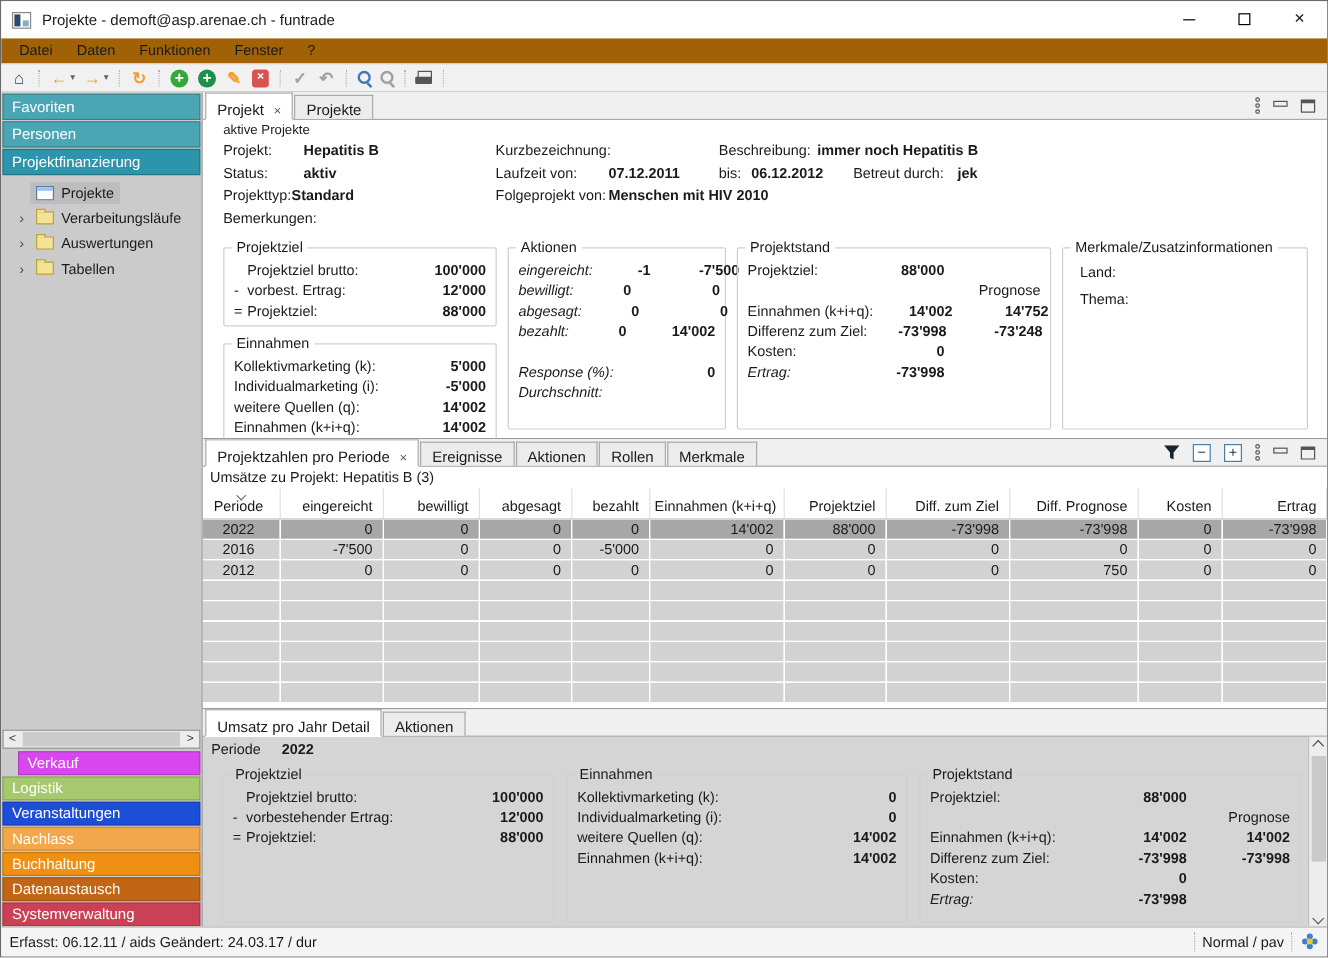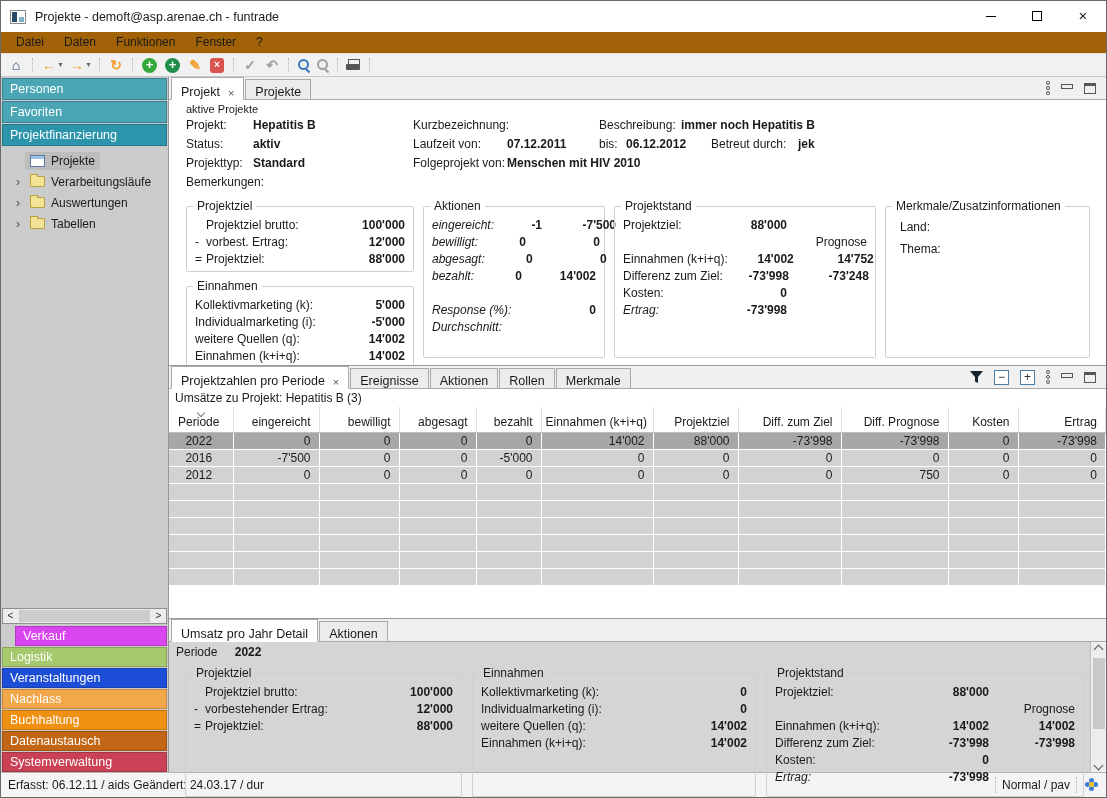--- a/index.html
+++ b/index.html
@@ -108,21 +108,21 @@
   .tbl-cap{ padding:2px 0 2px 6px; }
   table.grid{ border-collapse:collapse; table-layout:fixed; width:100%; font-size:12px;}
   .grid th{ font-weight:normal; text-align:right; padding:0 8px 3px 4px; height:25px; vertical-align:bottom; border-right:1px solid #e0e0e0; border-bottom:1px solid #bdbdbd; position:relative; white-space:nowrap; overflow:hidden;}
   .grid th:first-child{ text-align:center; }
   .sortchev{ position:absolute; top:3px; left:50%; width:6px; height:6px; border-right:1px solid #777; border-bottom:1px solid #777; transform:translateX(-50%) rotate(45deg);}
   .grid td{ height:17px; padding:0 8px 0 4px; text-align:right; border-right:1px solid #fff; border-bottom:1px solid #fff; background:#d2d2d2; white-space:nowrap; overflow:hidden;}
   .grid td:first-child{ text-align:center; }
   .grid tr.sel td{ background:#a7a7a7; }
 
   
-  .pane-bottom{ flex:1; background:#d5d5d5; border-top:1px solid #9a9a9a; display:flex; flex-direction:column; min-height:0;margin-top:28px;}
+  .pane-bottom{ flex:1; background:#d5d5d5; border-top:1px solid #9a9a9a; display:flex; flex-direction:column; min-height:0;}
   .pb-row{ flex:1; display:flex; min-height:0;}
   .pb-main{ flex:1; padding:3px 0 0 7px; min-width:0;}
   .periode-row{ height:17px; }
   .pb-boxes{ display:flex; gap:10px; margin:11px 6px 0 9px; height:124px;}
   .pbz{ width:277px; flex:none;}
   .pbe{ width:284px; flex:none;}
   .pbs{ flex:1;}
   .pbs .c1{ width:70px;} .pbs .c2{ width:86px;}
   .vscroll{ width:16px; flex:none; background:#ededed; border-left:1px solid #c0c0c0; display:flex; flex-direction:column; align-items:center; padding:4px 0 3px 0;}
   .vchev{ width:7px; height:7px; border-left:1px solid #555; border-bottom:1px solid #555; flex:none;}
@@ -193,24 +193,24 @@
     <span class="mag" style="color: rgb(160, 160, 160);"></span>
     <span class="tsep"></span>
     <span class="printer" style="color: rgb(85, 85, 85);"></span>
     <span class="tool-end"></span>
   </div>
 
   <div class="bodyrow">
 
     <div class="sidebar">
       <div class="side-head" style="background: rgb(74, 166, 180);">
+          <span>Favoriten</span>
+        </div>
+      <div class="side-head" style="background: rgb(74, 166, 180);">
           <span>Personen</span>
-        </div>
-      <div class="side-head" style="background: rgb(74, 166, 180);">
-          <span>Favoriten</span>
         </div>
       <div class="side-head" style="background: rgb(45, 149, 171);">
           <span>Projektfinanzierung</span>
         </div>
 
       <div class="tree">
         <div class="tree-item sel">
           <span class="ti-inner">
               <span class="winicon"></span>
               <span>Projekte</span>
@@ -307,21 +307,21 @@
             <span class="fx b" style="left:67px">aktiv</span>
             <span class="fx" style="left:227px">Laufzeit von:</span>
             <span class="fx b" style="left:321px">07.12.2011</span>
             <span class="fx" style="left:413px">bis:</span>
             <span class="fx b" style="left:440px">06.12.2012</span>
             <span class="fx" style="left:525px">Betreut durch:</span>
             <span class="fx b" style="left:612px">jek</span>
           </div>
           <div class="frow">
             <span class="fx" style="left:0">Projekttyp:</span>
-            <span class="fx b" style="left:67px">Standard</span>
+            <span class="fx b" style="left:57px">Standard</span>
             <span class="fx" style="left:227px">Folgeprojekt von:</span>
             <span class="fx b" style="left:321px">Menschen mit HIV 2010</span>
           </div>
           <div class="frow">
             <span class="fx" style="left:0">Bemerkungen:</span>
           </div>
 
           <div class="boxes">
             <div class="col1">
               <div class="grp" style="flex:0 0 64px">

